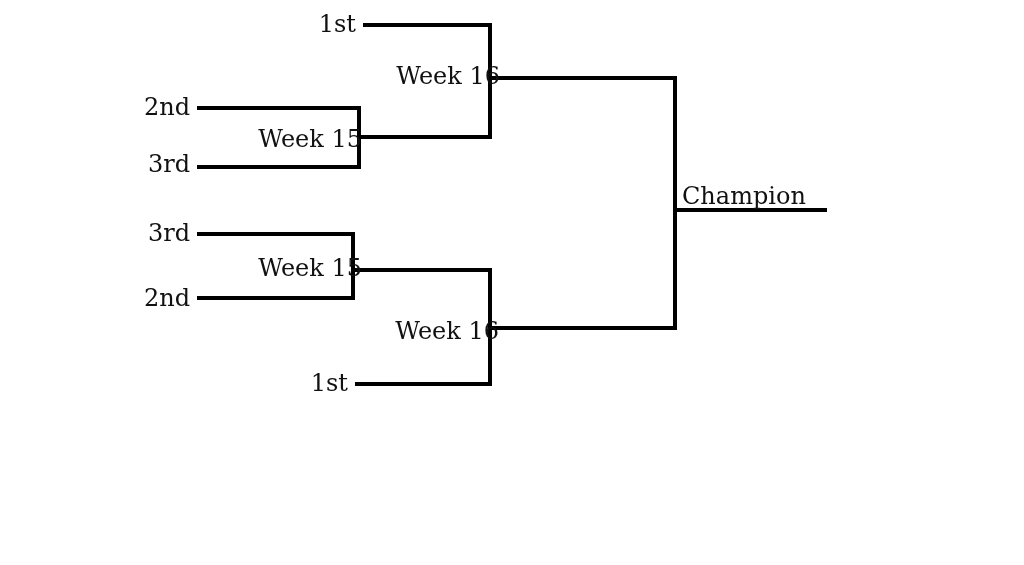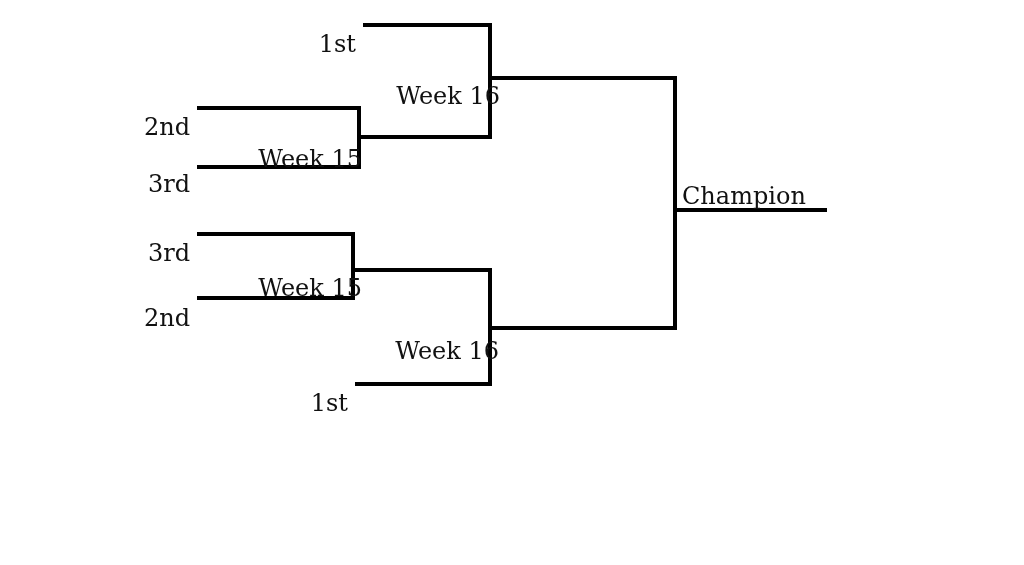--- a/index.html
+++ b/index.html
@@ -22,21 +22,20 @@
   .line {
     position: absolute;
     background: var(--line, #000000);
   }
   .label {
     position: absolute;
     font-size: 24px;
     line-height: 28px;
     color: var(--ink, #111111);
     white-space: nowrap;
-    margin-top: 20px;
   }
   .r { text-align: right; }
   .c { text-align: right; }
   .l { text-align: left; }
 </style>
 </head>
 <body style="--line: #000000; --ink: #111111; --bg: #ffffff;">
 
 <div class="stage">
 
@@ -64,15 +63,15 @@
   <span class="label r" style="left:90px; top:93px; width:100px;">2nd</span>
   <span class="label c" style="left:202px; top:125px; width:160px;">Week 15</span>
   <span class="label r" style="left:90px; top:150px; width:100px;">3rd</span>
 
   <span class="label r" style="left:90px; top:219px; width:100px;">3rd</span>
   <span class="label c" style="left:202px; top:254px; width:160px;">Week 15</span>
   <span class="label r" style="left:90px; top:284px; width:100px;">2nd</span>
   <span class="label c" style="left:339px; top:317px; width:160px;">Week 16</span>
   <span class="label r" style="left:248px; top:369px; width:100px;">1st</span>
 
-  <span class="label l" style="left:682px; top:162px; width:200px;">Champion</span>
+  <span class="label l" style="left:682px; top:182px; width:200px;">Champion</span>
 
 </div>
 
 </body></html>

